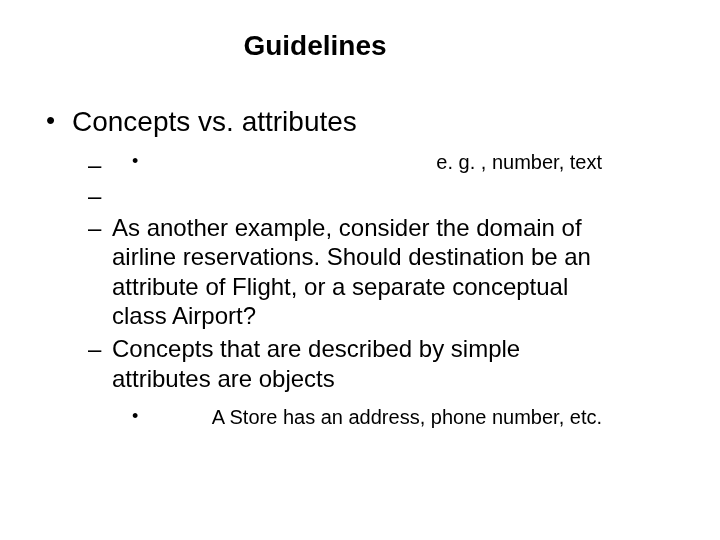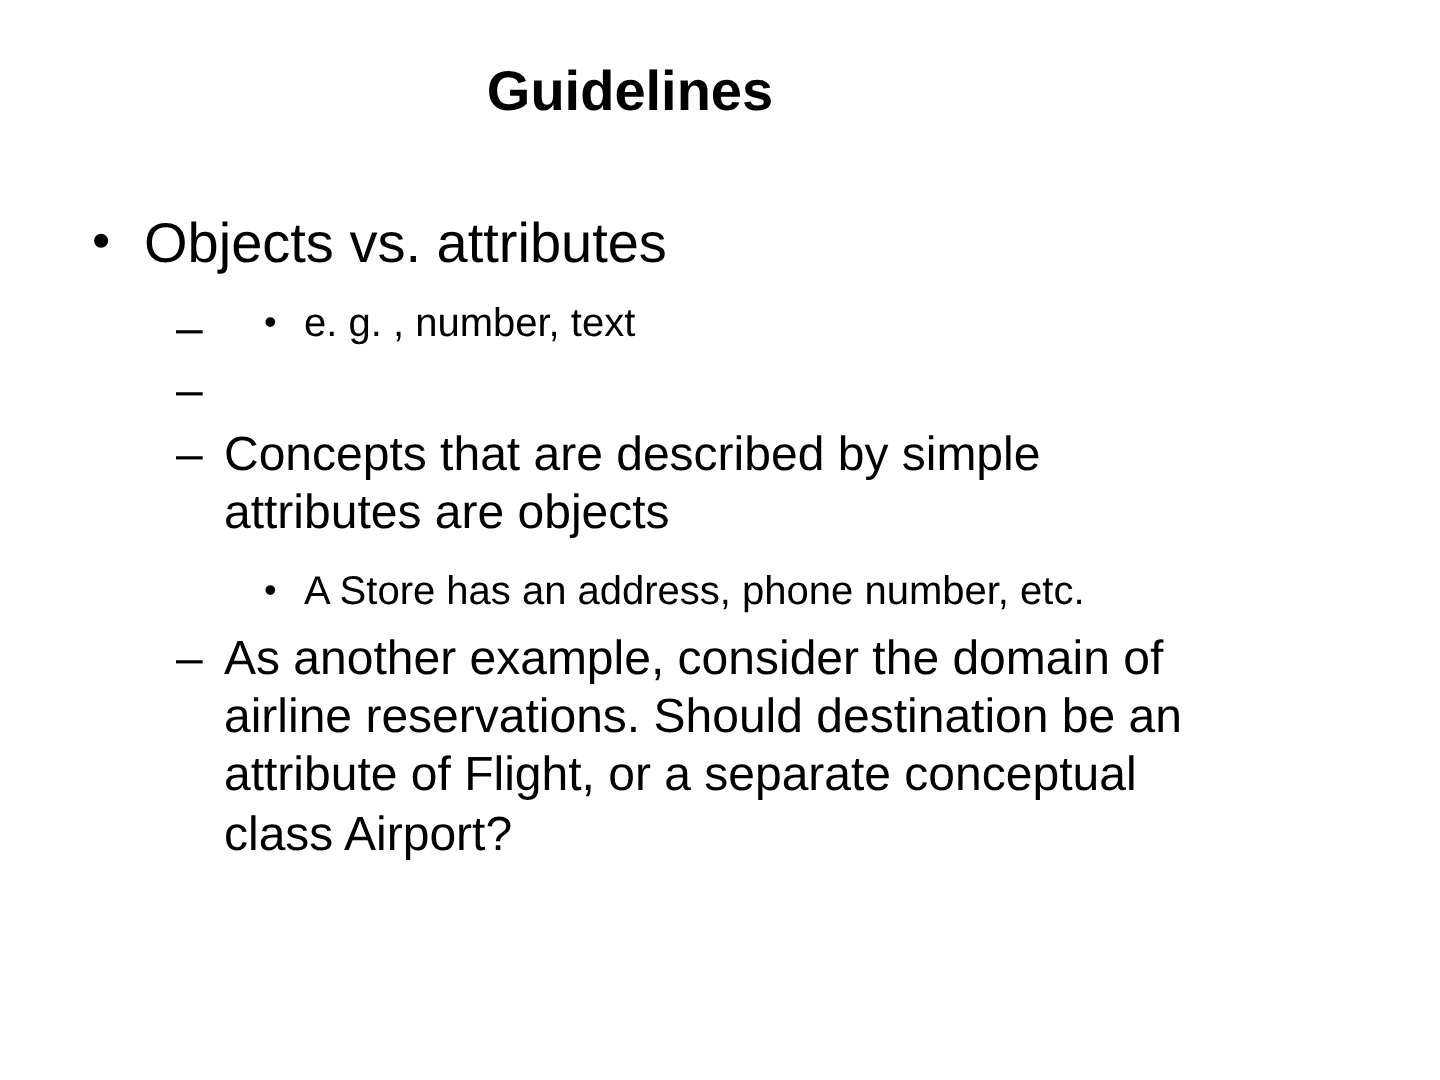--- a/index.html
+++ b/index.html
@@ -54,21 +54,21 @@
   }
   .l2 > li::before {
     content: "–";
     position: absolute;
     left: 4px;
     top: 0;
   }
   .l2-spacer { height: 28px; }
 
   
-  .l3 { margin-top: 12px; margin-left: 18px; margin-bottom: 6px; }
+  .l3 { margin-top: 12px; margin-left: 18px; margin-bottom: 6px; text-align: right; }
   .l3 > li {
     position: relative;
     padding-left: 22px;
     font-size: 20px;
     line-height: 1.25;
   }
   .l3 > li::before {
     content: "•";
     position: absolute;
     left: 2px;
@@ -77,41 +77,41 @@
   }
 </style>
 </head>
 <body>
 
 <div class="slide">
   <div class="title">Guidelines</div>
 
   <ul class="l1">
     <li>
-      <span>Objects vs. attributes</span>
+      <span>Concepts vs. attributes</span>
 
       <ul class="l2">
         <li>
           <ul class="l3">
             <li>
               <span>e. g. , number, text</span>
             </li>
           </ul>
         </li>
 
         <li class="l2-spacer"></li>
 
         <li>
+          <span>As another example, consider the domain of airline reservations. Should destination be an attribute of Flight, or a separate conceptual class Airport?</span>
+        </li>
+
+        <li>
           <span>Concepts that are described by simple attributes are objects</span>
           <ul class="l3">
             <li>
               <span>A Store has an address, phone number, etc.</span>
             </li>
           </ul>
         </li>
-
-        <li>
-          <span>As another example, consider the domain of airline reservations. Should destination be an attribute of Flight, or a separate conceptual class Airport?</span>
-        </li>
       </ul>
     </li>
   </ul>
 </div>
 
 </body></html>

